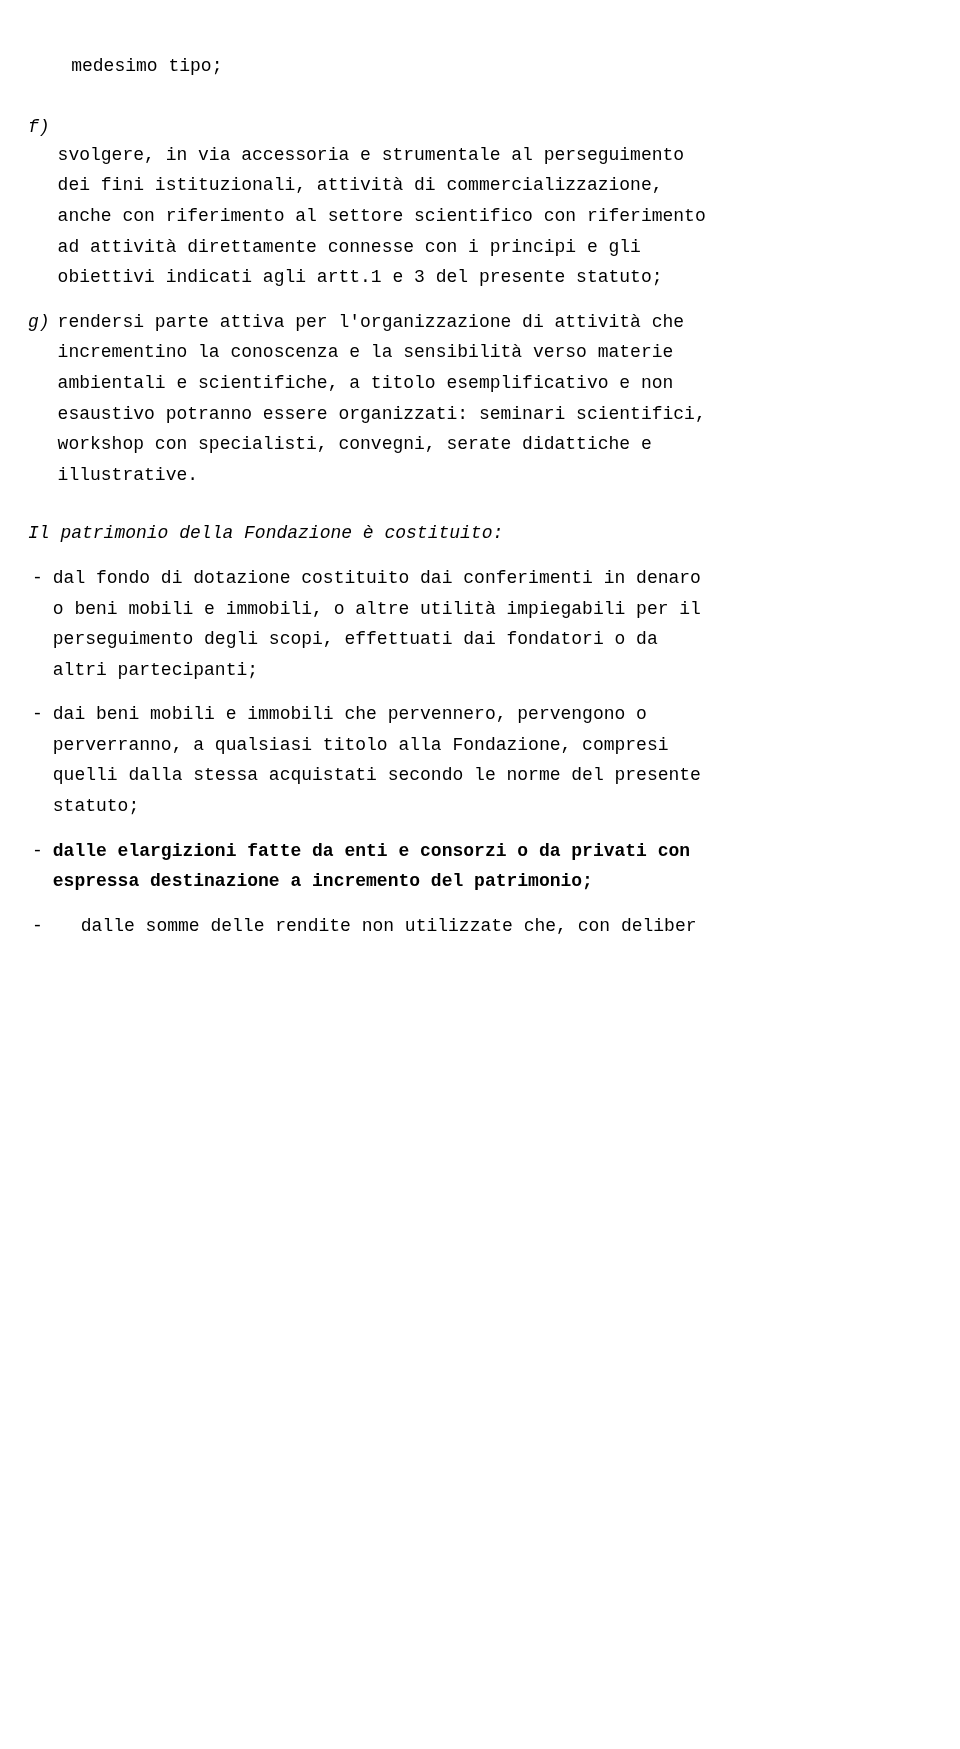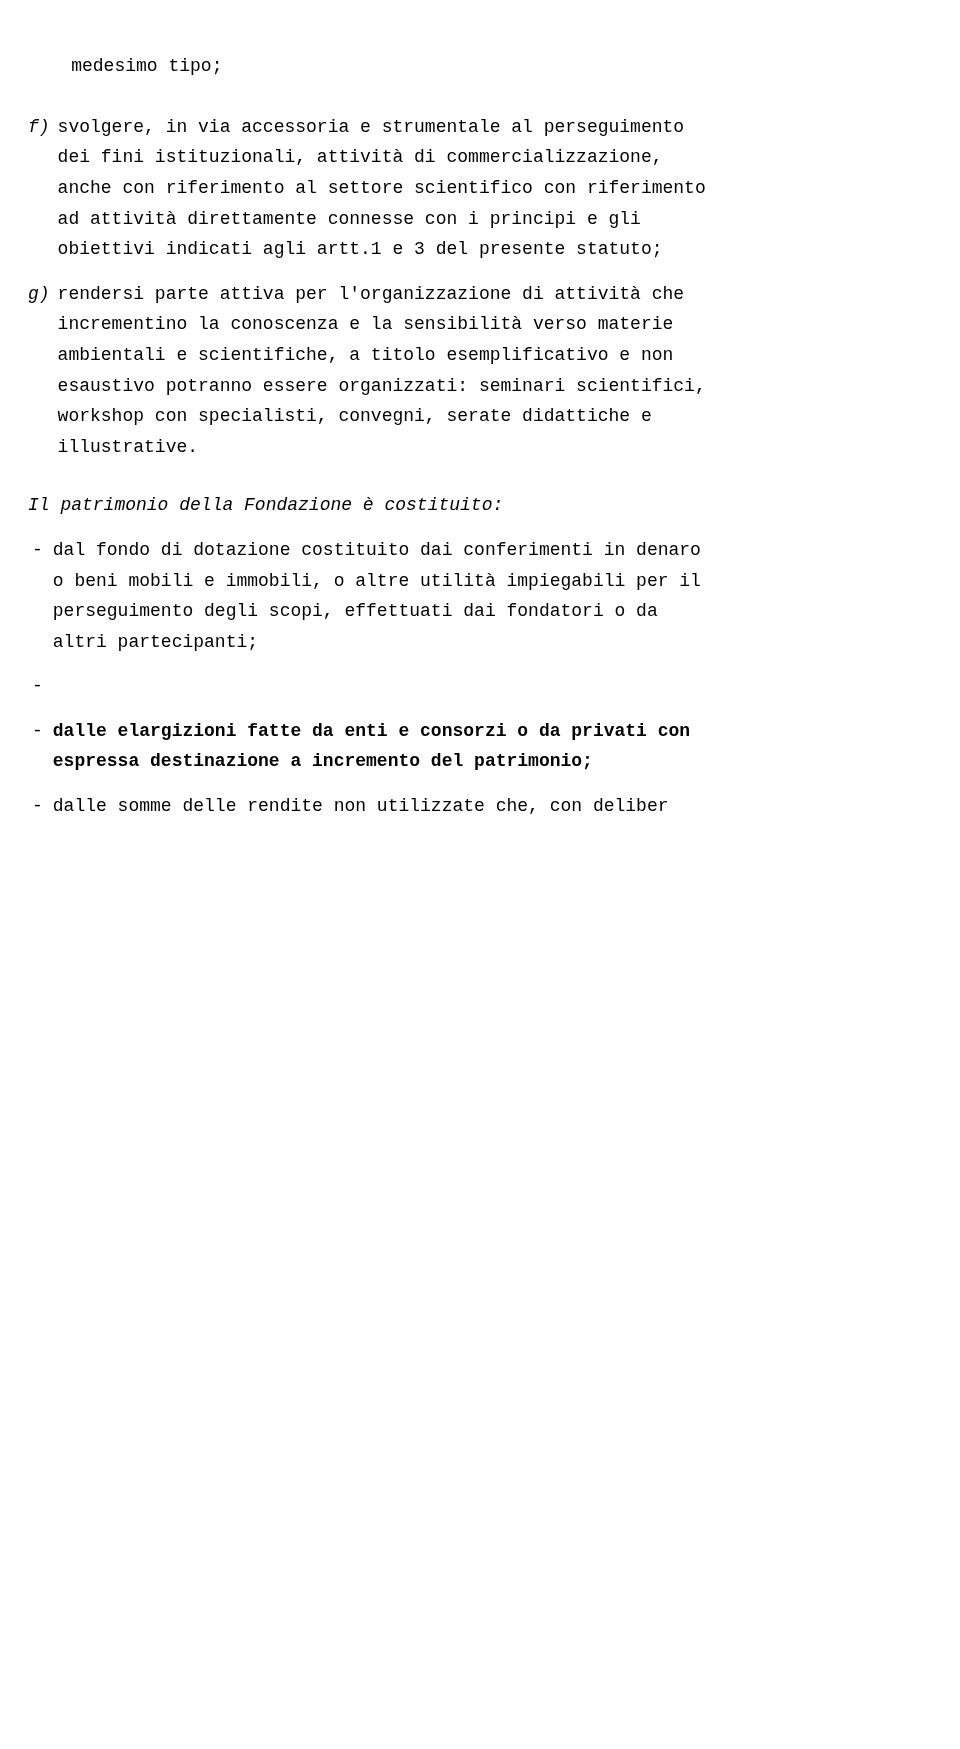--- a/index.html
+++ b/index.html
@@ -41,21 +41,21 @@
 <body>
 
 <div class="document-container">
 
   <div class="paragraph">
     <span>medesimo tipo;</span>
   </div>
 
   <div style="display:flex; align-items:flex-start; line-height:1.7; text-align:justify;">
     <span style="flex-shrink:0; margin-right:8px;"><em>f)</em></span>
-    <div style="text-align:justify;">
+    <div style="text-align:justify;margin-top:28px;">
       svolgere, in via accessoria e strumentale al perseguimento<br>
       dei fini istituzionali, attività di commercializzazione,<br>
       anche con riferimento al settore scientifico con riferimento<br>
       ad attività direttamente connesse con i principi e gli<br>
       obiettivi indicati agli artt.1 e 3 del presente statuto;
     </div>
   </div>
 
   <div style="height:14px;"></div>
 
@@ -89,34 +89,40 @@
       o beni mobili e immobili, o altre utilità impiegabili per il<br>
       perseguimento degli scopi, effettuati dai fondatori o da<br>
       altri partecipanti;
     </div>
   </div>
 
   <div style="height:14px;"></div>
 
   <div style="display:flex; align-items:flex-start; line-height:1.7; text-align:justify;">
     <span style="flex-shrink:0; margin-right:10px; margin-left:4px;">-</span>
+    <div style="text-align:justify;">
+      dai beni mobili e immobili che pervennero, pervengono o<br>
+      perverranno, a qualsiasi titolo alla Fondazione, compresi<br>
+      quelli dalla stessa acquistati secondo le norme del presente<br>
+      statuto;
+    </div>
   </div>
 
   <div style="height:14px;"></div>
 
   <div style="display:flex; align-items:flex-start; line-height:1.7; text-align:justify;">
     <span style="flex-shrink:0; margin-right:10px; margin-left:4px;">-</span>
     <div style="text-align:justify;font-weight:bold;">
       dalle elargizioni fatte da enti e consorzi o da privati con<br>
       espressa destinazione a incremento del patrimonio;
     </div>
   </div>
 
   <div style="height:14px;"></div>
 
   <div style="display:flex; align-items:flex-start; line-height:1.7; text-align:justify;">
     <span style="flex-shrink:0; margin-right:10px; margin-left:4px;">-</span>
-    <div style="text-align:justify;">
+    <div style="text-align:justify;margin-left:28px;">
       dalle somme delle rendite non utilizzate che, con deliber
     </div>
   </div>
 
 </div>
 
 </body></html>

